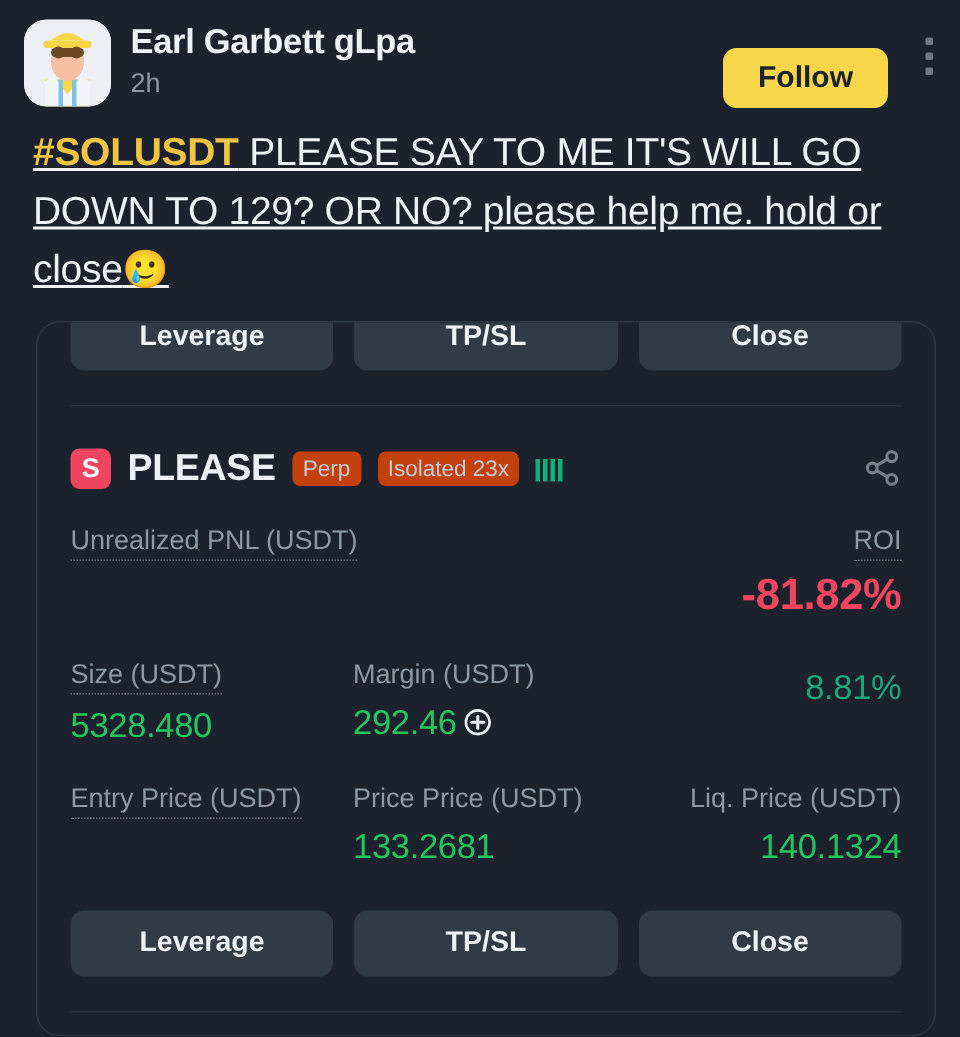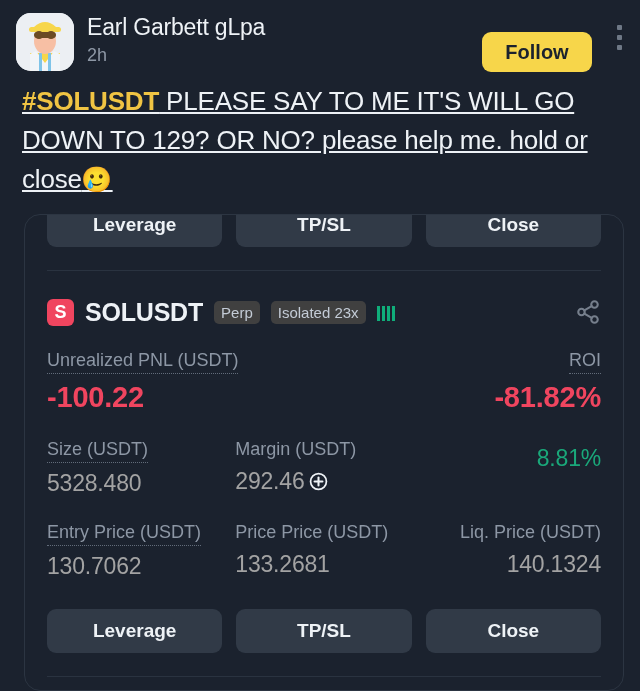--- a/index.html
+++ b/index.html
@@ -41,21 +41,21 @@
 
   .name-block {
     margin-left: 13px;
     margin-top: 5px;
     flex: 1 1 auto;
     min-width: 0;
   }
   .display-name {
     color: #eef2f6;
     font-size: 23px;
-    font-weight: normal;
+    font-weight: bold;
     letter-spacing: -0.2px;
     line-height: 28px;
     white-space: nowrap;
   }
   .timestamp {
     color: #8d97a5;
     font-size: 18px;
     line-height: 24px;
     margin-top: 2px;
   }
@@ -176,21 +176,21 @@
   }
   .symbol-name {
     margin-left: 11px;
     color: #eef2f6;
     font-size: 25px;
     font-weight: bold;
     letter-spacing: -0.2px;
   }
   .tag {
     margin-left: 11px;
-    background: #404040;
+    background: #c2410c;
     color: #c3cbd6;
     font-size: 15px;
     border-radius: 5px;
     padding: 3px 7px;
     white-space: nowrap;
     flex: 0 0 auto;
   }
   .signal {
     margin-left: 11px;
     display: flex;
@@ -224,21 +224,21 @@
     color: #8d97a5;
     font-size: 18px;
     line-height: 23px;
     display: inline-block;
   }
   .stat-label.dotted {
     border-bottom: 1px dotted #626c7a;
     padding-bottom: 1px;
   }
   .stat-value {
-    color: #a3a3a3;
+    color: #22c55e;
     font-size: 23px;
     line-height: 32px;
     margin-top: 4px;
     letter-spacing: -0.2px;
     white-space: nowrap;
   }
   .stat-value.big { font-size: 29px; font-weight: bold; line-height: 38px; }
   .neg { color: #f0455f; }
   .pos { color: #1aa87a; }
 
@@ -298,21 +298,21 @@
     <div class="btn-row top">
       <button class="action-btn">Leverage</button>
       <button class="action-btn">TP/SL</button>
       <button class="action-btn">Close</button>
     </div>
 
     <div class="divider"></div>
 
     <div class="symbol-row">
       <div class="coin-badge">S</div>
-      <div class="symbol-name">SOLUSDT</div>
+      <div class="symbol-name">PLEASE</div>
       <div class="tag">Perp</div>
       <div class="tag">Isolated 23x</div>
       <div class="signal">
         <i></i>
         <i></i>
         <i></i>
         <i></i>
       </div>
       <div class="spacer"></div>
       <svg class="share-icon" width="26" height="26" viewBox="0 0 24 24" fill="none" stroke="#9aa4b1" stroke-width="1.9" stroke-linecap="round" stroke-linejoin="round">
@@ -322,21 +322,20 @@
         <line x1="8.6" y1="10.5" x2="15.4" y2="6.5"></line>
         <line x1="8.6" y1="13.5" x2="15.4" y2="17.5"></line>
       </svg>
     </div>
 
     <div class="stats">
 
       <div class="stat-row">
         <div class="stat c1">
           <div class="stat-label dotted">Unrealized PNL (USDT)</div>
-          <div class="stat-value big neg">-100.22</div>
         </div>
         <div class="stat c3">
           <div class="stat-label dotted">ROI</div>
           <div class="stat-value big neg">-81.82%</div>
         </div>
       </div>
 
       <div class="stat-row">
         <div class="stat c1">
           <div class="stat-label dotted">Size (USDT)</div>
@@ -351,21 +350,20 @@
             </svg></div>
         </div>
         <div class="stat c3">
           <div class="stat-value pos">8.81%</div>
         </div>
       </div>
 
       <div class="stat-row">
         <div class="stat c1">
           <div class="stat-label dotted">Entry Price (USDT)</div>
-          <div class="stat-value">130.7062</div>
         </div>
         <div class="stat c2">
           <div class="stat-label">Price Price (USDT)</div>
           <div class="stat-value">133.2681</div>
         </div>
         <div class="stat c3">
           <div class="stat-label">Liq. Price (USDT)</div>
           <div class="stat-value">140.1324</div>
         </div>
       </div>

